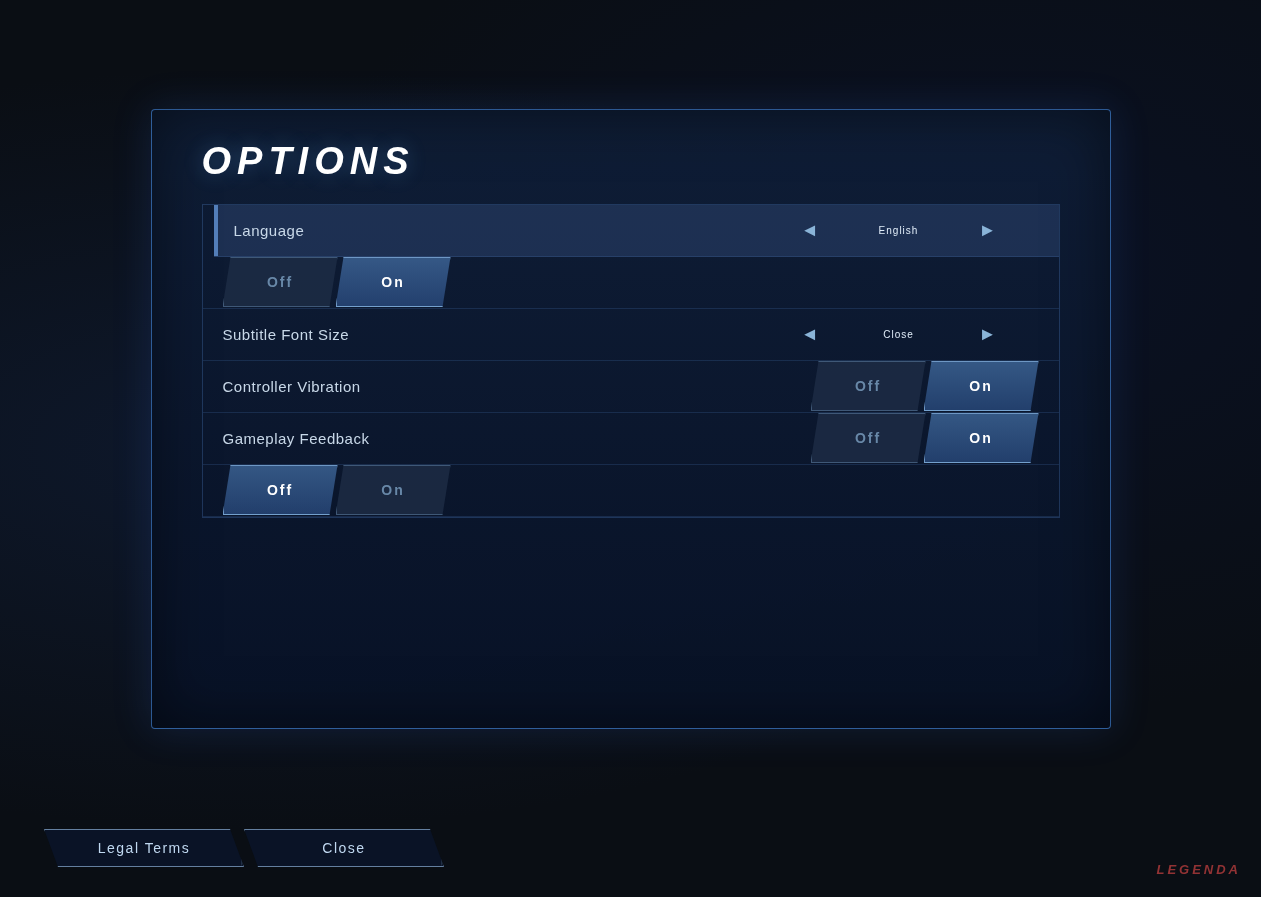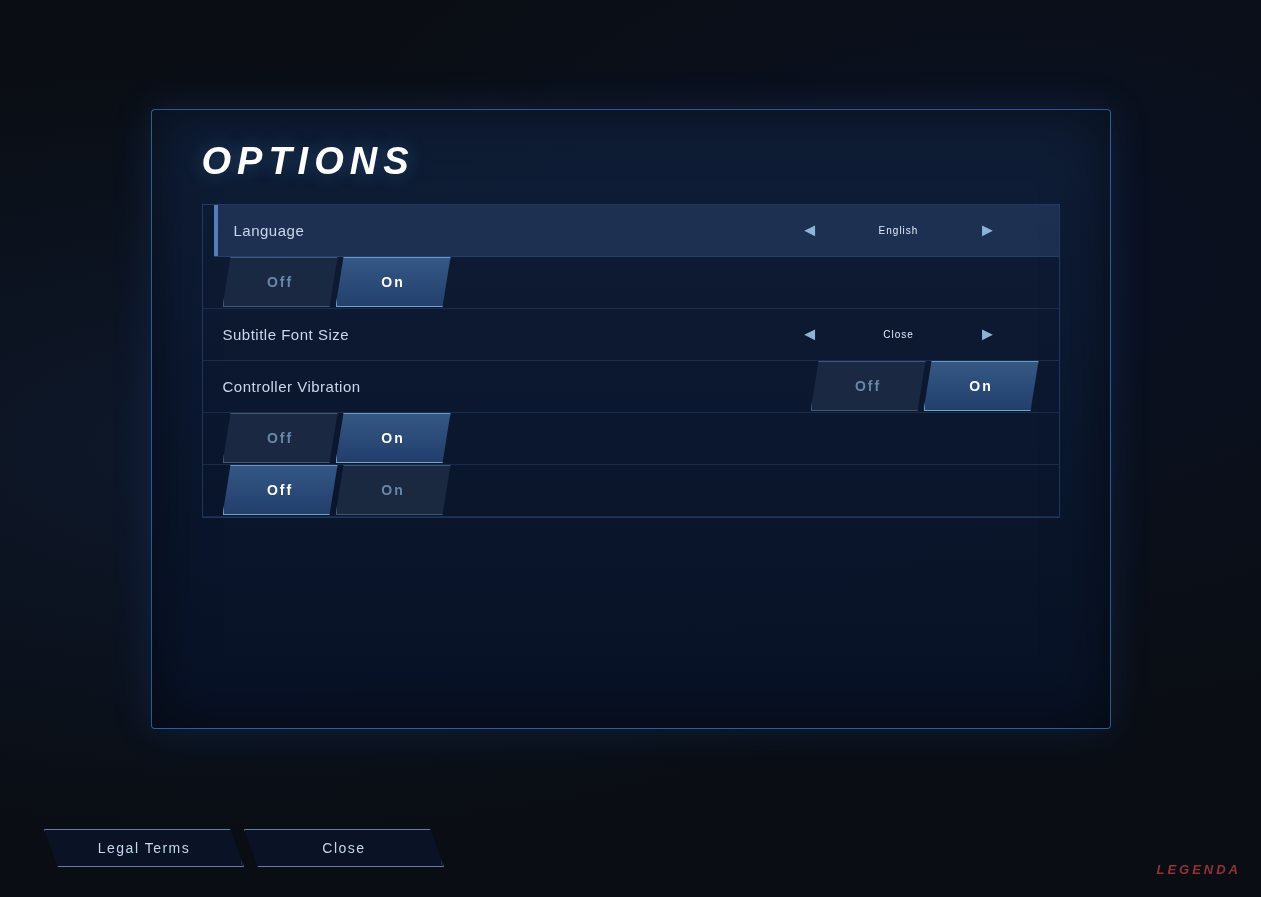--- a/index.html
+++ b/index.html
@@ -245,20 +245,21 @@
         </div>
       </div>
       <div class="setting-row">
         <span class="setting-label">Controller Vibration</span>
         <div class="toggle-group">
           <button class="toggle-btn off-active">Off</button>
           <button class="toggle-btn active">On</button>
         </div>
       </div>
       <div class="setting-row">
+        <span class="setting-label">Gameplay Feedback</span>
         <div class="toggle-group">
           <button class="toggle-btn off-active">Off</button>
           <button class="toggle-btn active">On</button>
         </div>
       </div>
       <div class="setting-row">
         <div class="toggle-group">
           <button class="toggle-btn active">Off</button>
           <button class="toggle-btn off-active">On</button>
         </div>

